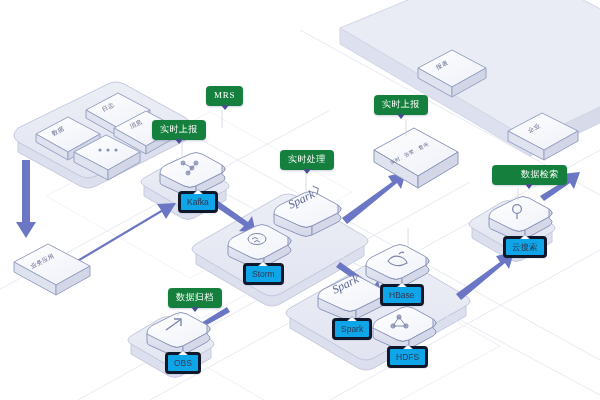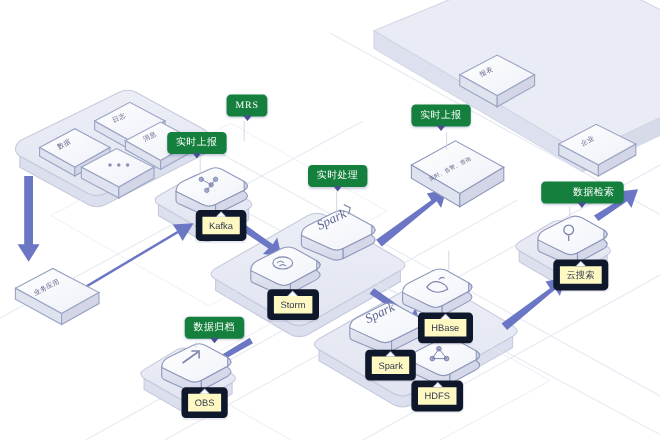--- a/index.html
+++ b/index.html
@@ -34,22 +34,22 @@
     width:0;height:0;
     border-left:4px solid transparent;
     border-right:4px solid transparent;
     border-top:5px solid #474f91;
   }
   .badge.en{font-size:9px;letter-spacing:.8px;}
 
   
   .chip{
     position:absolute;
-    background:#fef9c3;
-    border:6px solid #0f172a;
+    background:#0ea5e9;
+    border:3px solid #0f172a;
     border-radius:4px;
     color:#33384f;
     font-size:8.5px;
     line-height:1;
     padding:3.5px 6px 4px 6px;
     white-space:nowrap;
     z-index:35;
     box-shadow:0 1px 1px rgba(80,90,140,.12);
     text-align:center;
   }
@@ -338,21 +338,21 @@
   <div class="badge" style="left:152px;top:120px;">实时上报</div>
   <div class="badge" style="left:280px;top:150px;">实时处理</div>
   <div class="badge" style="left:374px;top:95px;">实时上报</div>
   <div class="badge" style="left:492px;top:165px;padding-left:29px;">数据检索</div>
   <div class="badge" style="left:168px;top:288px;">数据归档</div>
 
   <div class="chip" style="left:178px;top:191px;">Kafka</div>
   <div class="chip" style="left:243px;top:263px;">Storm</div>
   <div class="chip" style="left:332px;top:318px;">Spark</div>
   <div class="chip" style="left:380px;top:284px;">HBase</div>
-  <div class="chip" style="left:374px;top:346px;">HDFS</div>
+  <div class="chip" style="left:387px;top:346px;">HDFS</div>
   <div class="chip" style="left:503px;top:236px;">云搜索</div>
   <div class="chip" style="left:165px;top:352px;">OBS</div>
 
   <div class="facetext" style="left:52px;top:127px;transform:rotate(-27deg);">数据</div>
   <div class="facetext" style="left:102px;top:103px;transform:rotate(-27deg);">日志</div>
   <div class="facetext" style="left:130px;top:120px;transform:rotate(-27deg);">消息</div>
 
   <div class="facetext" style="left:436px;top:61px;transform:rotate(-27deg);">报表</div>
   <div class="facetext" style="left:528px;top:124px;transform:rotate(-27deg);">企业</div>
   <div class="facetext" style="left:388px;top:150px;transform:rotate(-27deg);font-size:5px;">实时、告警、查询</div>

